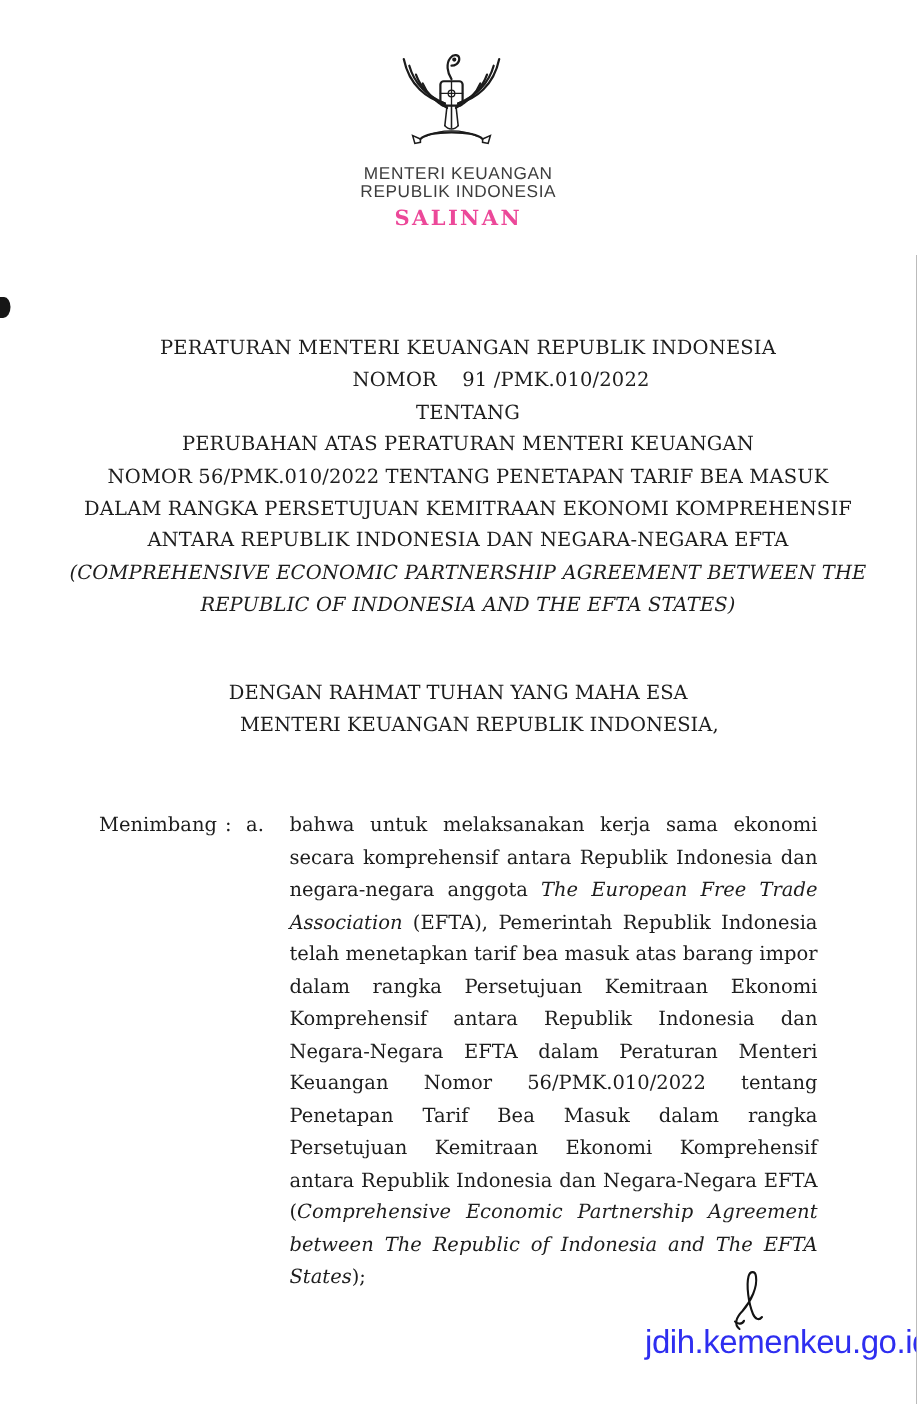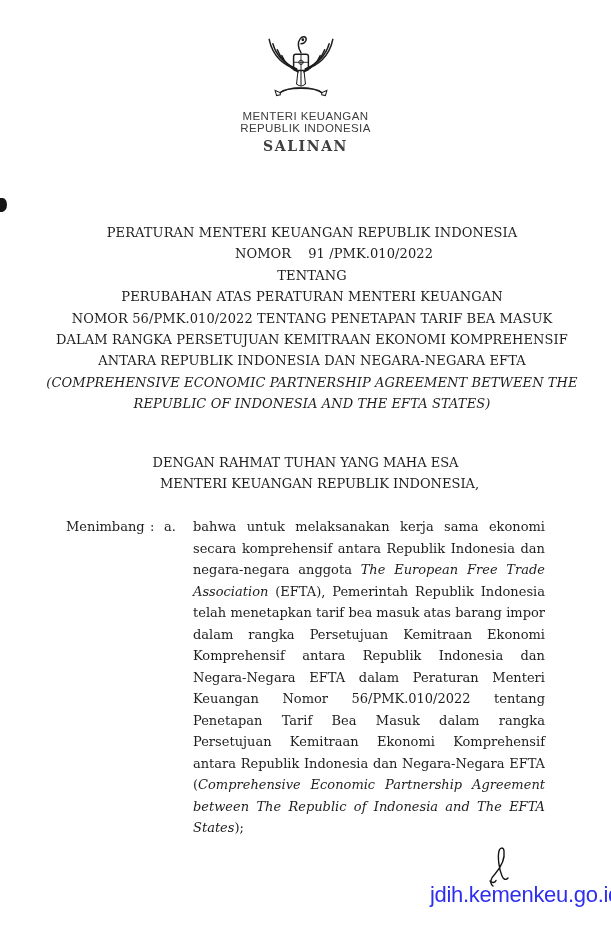--- a/index.html
+++ b/index.html
@@ -4,30 +4,30 @@
 <style>
   html,body{margin:0;padding:0;background:#888;}
   .page{position:relative;width:611px;height:936px;margin:0 auto;background:#ffffff;
         font-family:"DejaVu Serif",serif;color:#1d1d1d;overflow:hidden;}
   .garuda{position:absolute;left:264px;top:27px;}
   .ministry{position:absolute;left:0;right:0;text-align:center;
             font-family:"Liberation Sans",sans-serif;font-size:11.5px;
             letter-spacing:.4px;color:#3d3d3d;}
   .m1{top:110px;} .m2{top:122px;}
   .salinan{position:absolute;left:0;right:0;top:138px;text-align:center;
-           font-weight:bold;font-size:14px;letter-spacing:1.6px;color:#404040;}
+           font-weight:bold;font-size:14px;letter-spacing:1.6px;color:#ec4899;}
   .ink-blot{position:absolute;left:0;top:198px;width:7px;height:14px;background:#161616;
             border-radius:0 70% 80% 0 / 0 55% 60% 0;}
   .title-block{position:absolute;left:13px;right:0;top:222px;text-align:center;
                font-size:13px;line-height:21.4px;letter-spacing:.1px;}
   .title-line.italic{font-style:italic;}
   .title-line.pre{white-space:pre;margin-left:44px;}
   .invocation{position:absolute;left:0;right:0;top:455px;text-align:center;font-size:13px;}
   .authority{position:absolute;left:0;right:0;top:476px;text-align:center;font-size:13px;margin-left:28px;}
-  .considering{position:absolute;left:66px;top:516px;display:flex;align-items:flex-start;
+  .considering{position:absolute;left:66px;top:540px;display:flex;align-items:flex-start;
                font-size:13px;line-height:21.5px;}
   .c-label{width:84px;}
   .c-colon{width:14px;}
   .c-marker{width:29px;}
   .c-par{width:352px;text-align:justify;text-justify:inter-word;}
   .paraf{position:absolute;left:484px;top:844px;}
   .jdih{position:absolute;left:430px;top:882px;font-family:"Liberation Sans",sans-serif;
         font-size:22px;letter-spacing:-.3px;color:#2e2ef0;cursor:pointer;}
 </style>
 </head>

